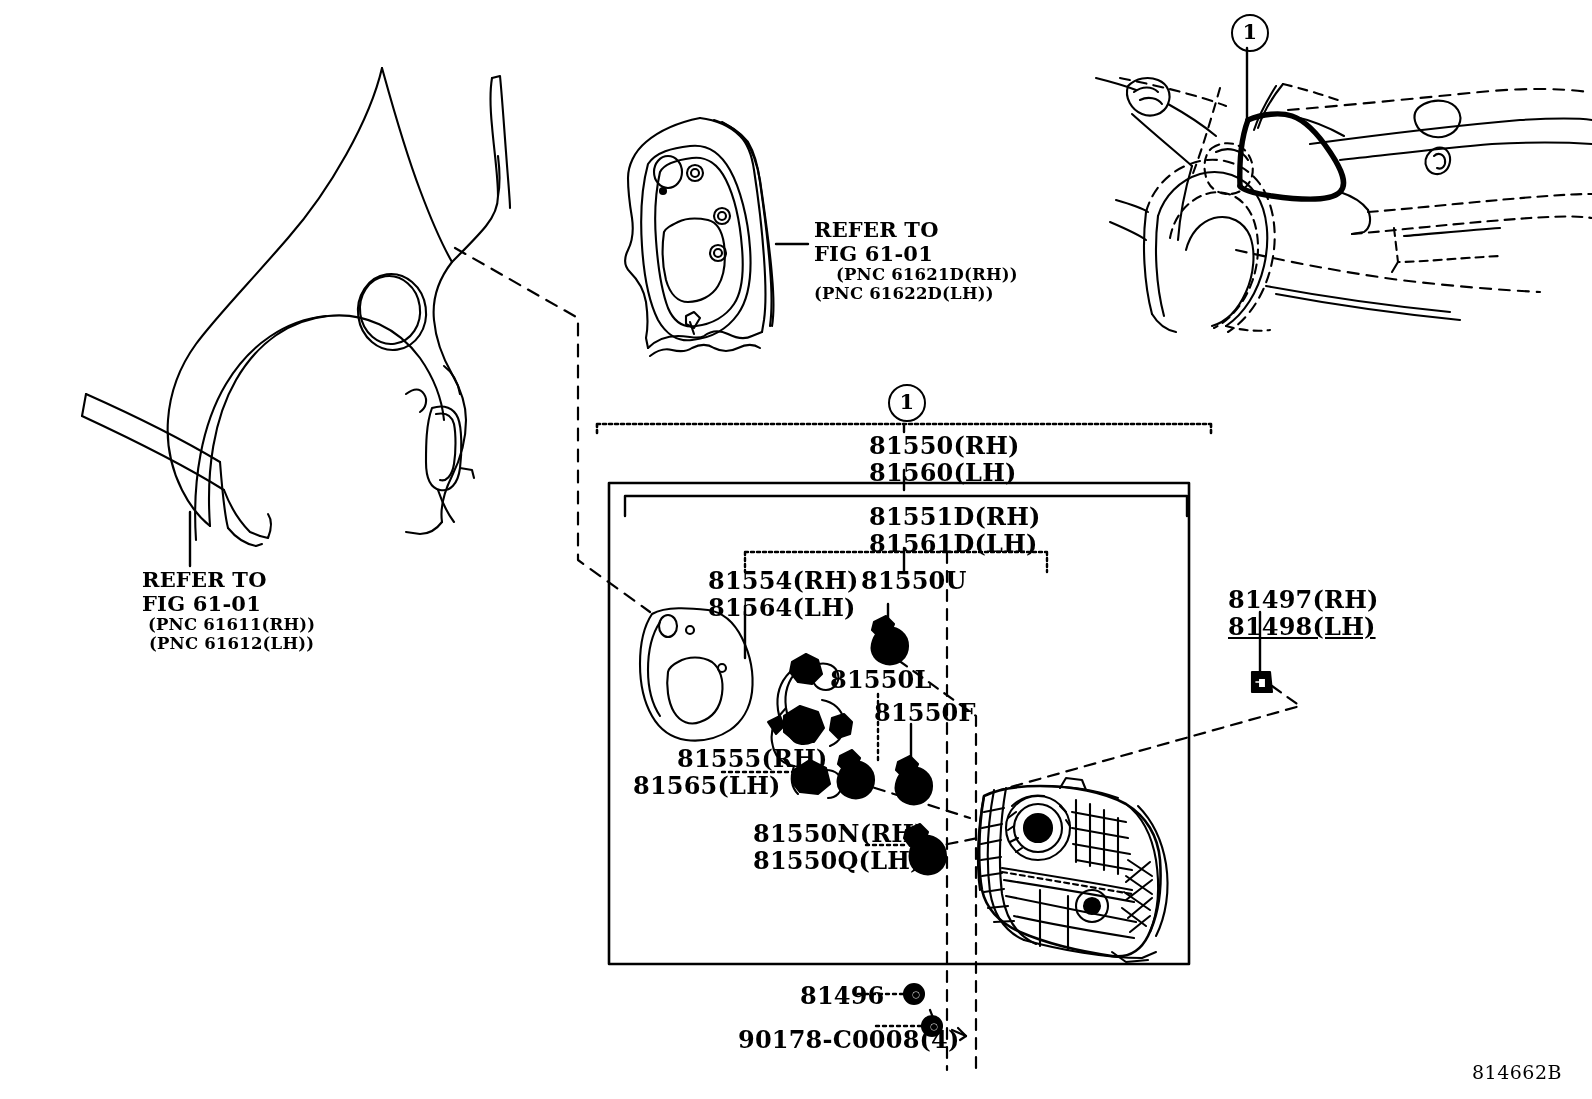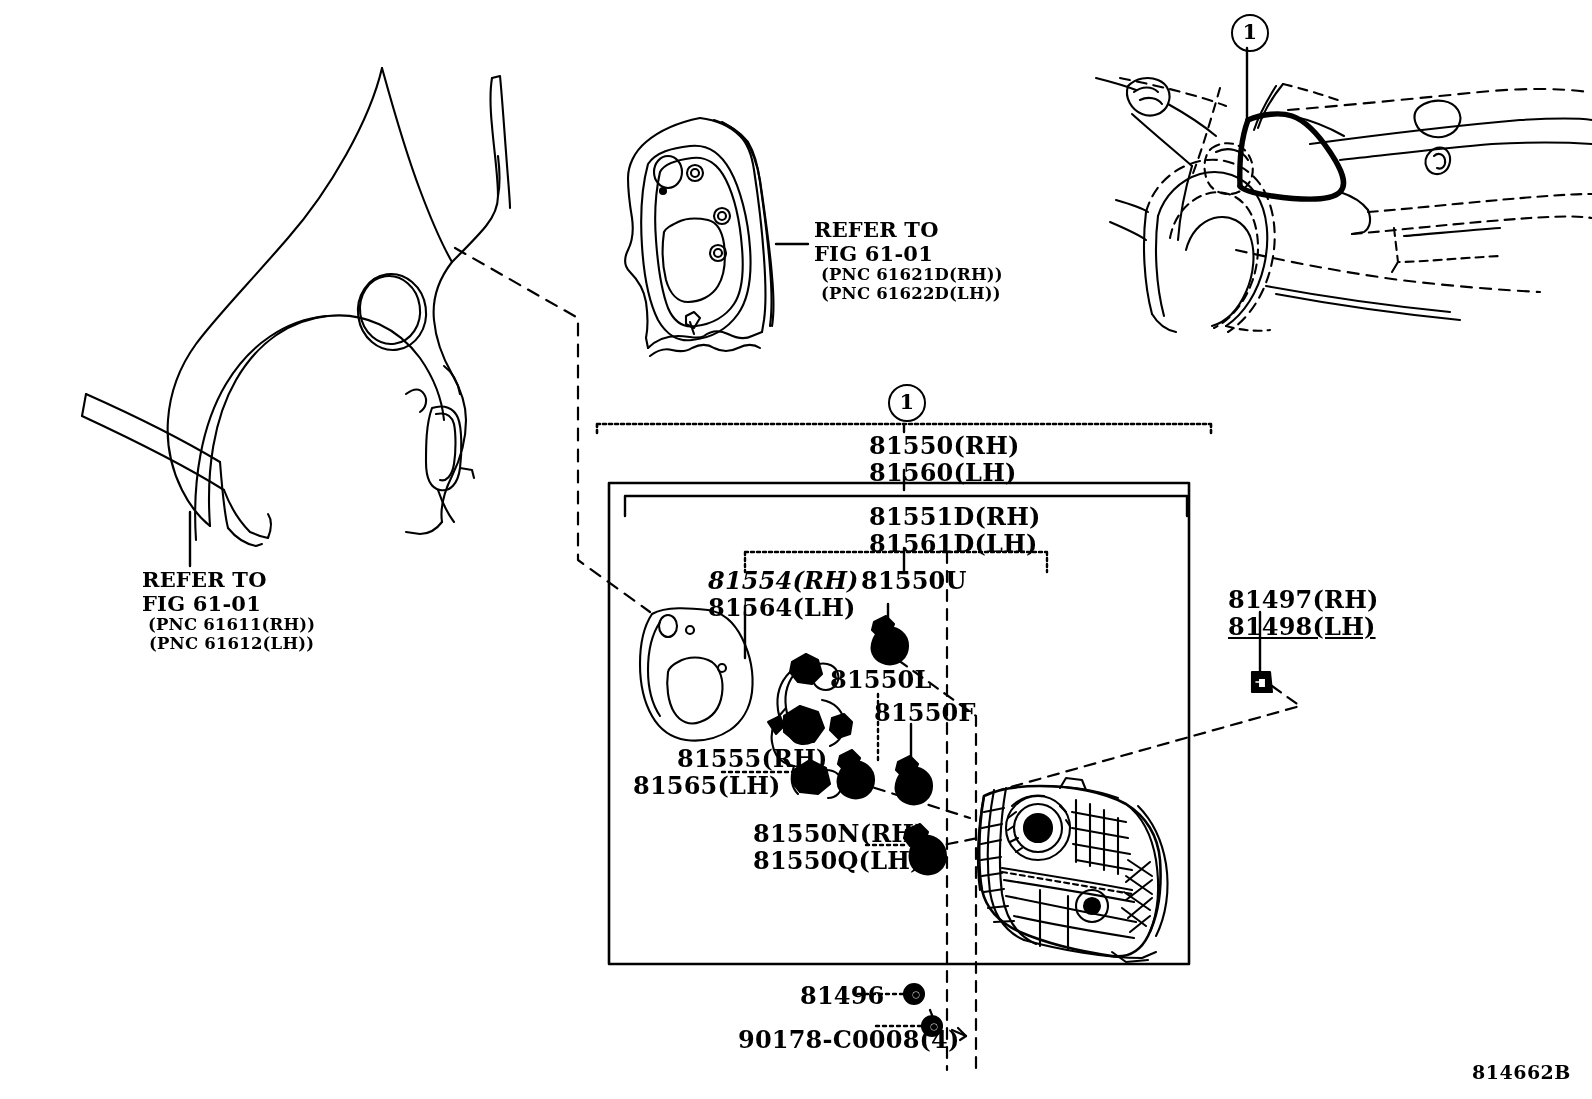--- a/index.html
+++ b/index.html
@@ -6,21 +6,21 @@
   body{width:1592px;height:1099px;position:relative;overflow:hidden;
        font-family:"DejaVu Serif","Liberation Serif",serif;color:#000;}
   #stage{position:absolute;left:0;top:0;width:1592px;height:1099px;}
   svg{position:absolute;left:0;top:0;width:1592px;height:1099px;}
   .lbl{position:absolute;font-family:"DejaVu Serif","Liberation Serif",serif;
        font-weight:bold;color:#000;white-space:pre;line-height:1.14;
        letter-spacing:0.2px;}
   .n22{font-size:21px;}
   .n20{font-size:24px;}
   .n17{font-size:16.5px;}
-  .figcode{font-size:19px;font-weight:bold;letter-spacing:0.5px;}
+  .figcode{font-size:19px;font-weight:normal;letter-spacing:0.5px;}
 </style>
 </head>
 <body>
 
 <div id="stage">
 
   <svg viewBox="0 0 1592 1099">
     <g fill="none" stroke="#000" stroke-width="2.1" stroke-linecap="round" stroke-linejoin="round">
 
       <g>
@@ -355,43 +355,43 @@
 
   <div class="lbl n22" style="left:1231px;top:14px;width:34px;height:34px;
        border:2.4px solid #000;border-radius:50%;text-align:center;line-height:32px;">1</div>
 
   <div class="lbl n22" style="left:888px;top:384px;width:34px;height:34px;
        border:2.4px solid #000;border-radius:50%;text-align:center;line-height:32px;">1</div>
 
   <div style="position:absolute;left:814px;top:218px;">
     <div class="lbl n22" style="position:static;">REFER TO</div>
     <div class="lbl n22" style="position:static;">FIG 61-01</div>
-    <div class="lbl n17" style="position:static;margin-left:7px;">(PNC 61621D(RH))</div>
-    <div class="lbl n17" style="position:static;margin-left:7px;">(PNC 61622D(LH))</div>
+    <div class="lbl n17" style="position:static;margin-left:22px;">(PNC 61621D(RH))</div>
+    <div class="lbl n17" style="position:static;">(PNC 61622D(LH))</div>
   </div>
 
   <div style="position:absolute;left:142px;top:568px;">
     <div class="lbl n22" style="position:static;">REFER TO</div>
     <div class="lbl n22" style="position:static;">FIG 61-01</div>
     <div class="lbl n17" style="position:static;margin-left:6px;">(PNC 61611(RH))</div>
     <div class="lbl n17" style="position:static;margin-left:7px;">(PNC 61612(LH))</div>
   </div>
 
   <div style="position:absolute;left:869px;top:432px;">
     <div class="lbl n20" style="position:static;">81550(RH)</div>
     <div class="lbl n20" style="position:static;">81560(LH)</div>
   </div>
 
   <div style="position:absolute;left:869px;top:503px;">
     <div class="lbl n20" style="position:static;">81551D(RH)</div>
     <div class="lbl n20" style="position:static;">81561D(LH)</div>
   </div>
 
   <div style="position:absolute;left:708px;top:567px;">
-    <div class="lbl n20" style="position:static;font-style:italic;">81554(RH)</div>
+    <div class="lbl n20" style="position:static;">81554(RH)</div>
     <div class="lbl n20" style="position:static;">81564(LH)</div>
   </div>
 
   <div class="lbl n20" style="left:861px;top:567px;">81550U</div>
 
   <div class="lbl n20" style="left:830px;top:666px;">81550L</div>
 
   <div class="lbl n20" style="left:874px;top:699px;">81550F</div>
 
   <div style="position:absolute;left:633px;top:745px;">

